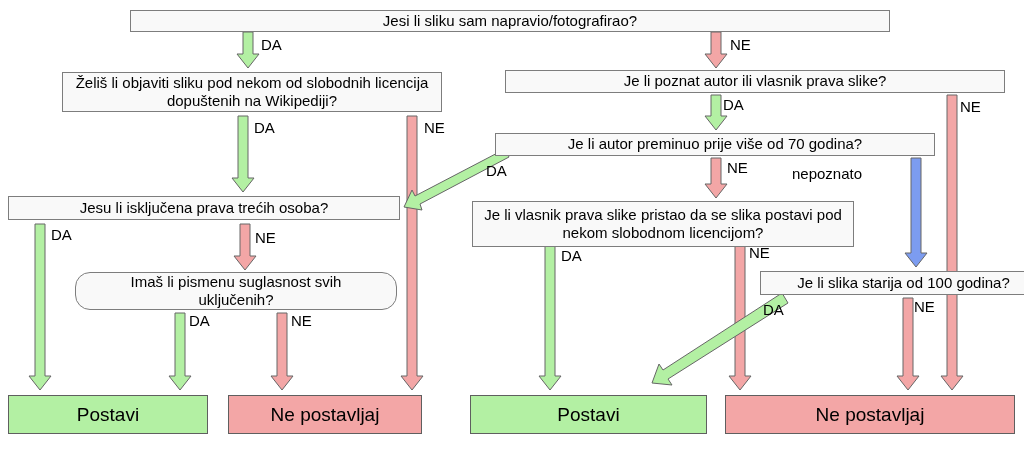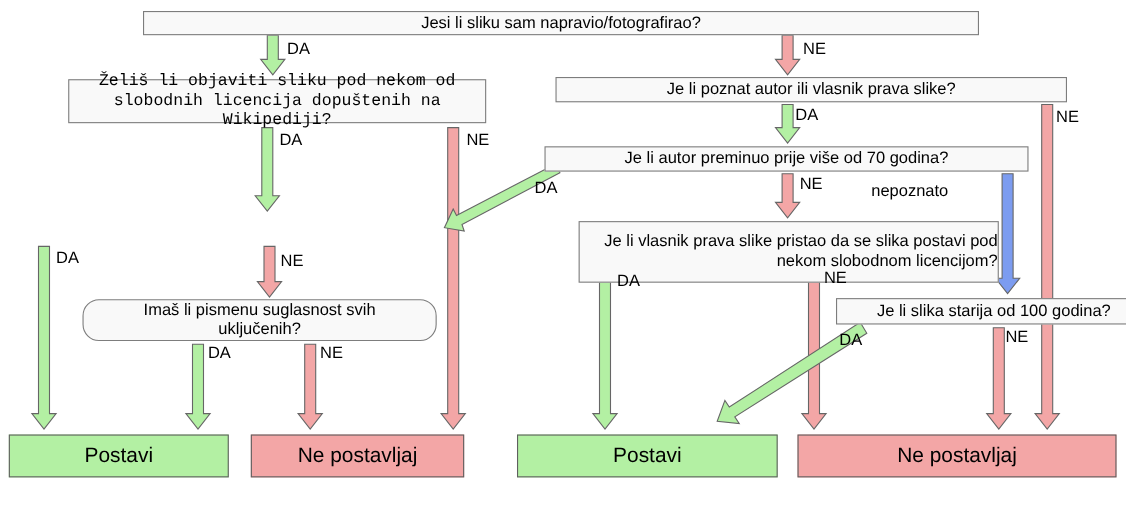--- a/index.html
+++ b/index.html
@@ -66,30 +66,31 @@
     <polygon class="arrow yes" points="175,313 185,313 185,376 191,376 180,390 169,376 175,376"></polygon>
     <polygon class="arrow no" points="277,313 287,313 287,376 293,376 282,390 271,376 277,376"></polygon>
     <polygon class="arrow yes" points="545,244 555,244 555,376 561,376 550,390 539,376 545,376"></polygon>
     <polygon class="arrow no" points="735,244 745,244 745,376 751,376 740,390 729,376 735,376"></polygon>
     <polygon class="arrow yes" points="782,293 788,303 668,379 672,385 652,383 659,364 663,370"></polygon>
     <polygon class="arrow no" points="903,298 913,298 913,376 919,376 908,390 897,376 903,376"></polygon>
   </svg>
 
   <div class="node" style="left:130px; top:10px; width:760px; height:22px;">Jesi li sliku sam napravio/fotografirao?</div>
 
-  <div class="node" style="left:62px; top:72px; width:380px; height:40px;font-family:Liberation Mono, monospace;">Želiš li objaviti sliku pod nekom od slobodnih licencija dopuštenih na Wikipediji?</div>
+  <div class="node" style="left:62px; top:72px; width:380px; height:40px;">Želiš li objaviti sliku pod nekom od slobodnih licencija dopuštenih na Wikipediji?</div>
 
-  <div class="node" style="left:505px; top:70px; width:465px; height:23px;">Je li poznat autor ili vlasnik prava slike?</div>
+  <div class="node" style="left:505px; top:70px; width:500px; height:23px;">Je li poznat autor ili vlasnik prava slike?</div>
 
   <div class="node" style="left:495px; top:133px; width:440px; height:23px;">Je li autor preminuo prije više od 70 godina?</div>
 
+  <div class="node" style="left:8px; top:196px; width:392px; height:24px;">Jesu li isključena prava trećih osoba?</div>
 
   <div class="node narrow-text" style="left:75px; top:272px; width:322px; height:38px;">Imaš li pismenu suglasnost svih uključenih?</div>
 
-  <div class="node" style="left:526px; top:201px; width:382px; height:56px;text-align:right;">Je li vlasnik prava slike pristao da se slika postavi pod nekom slobodnom licencijom?</div>
+  <div class="node" style="left:472px; top:201px; width:382px; height:46px;">Je li vlasnik prava slike pristao da se slika postavi pod nekom slobodnom licencijom?</div>
 
   <div class="node" style="left:760px; top:271px; width:287px; height:24px;">Je li slika starija od 100 godina?</div>
 
   <div class="outcome yes" style="left:8px; top:395px; width:200px; height:39px;">Postavi</div>
 
   <div class="outcome no" style="left:228px; top:395px; width:194px; height:39px;">Ne postavljaj</div>
 
   <div class="outcome yes" style="left:470px; top:395px; width:237px; height:39px;">Postavi</div>
 
   <div class="outcome no" style="left:725px; top:395px; width:290px; height:39px;">Ne postavljaj</div>

